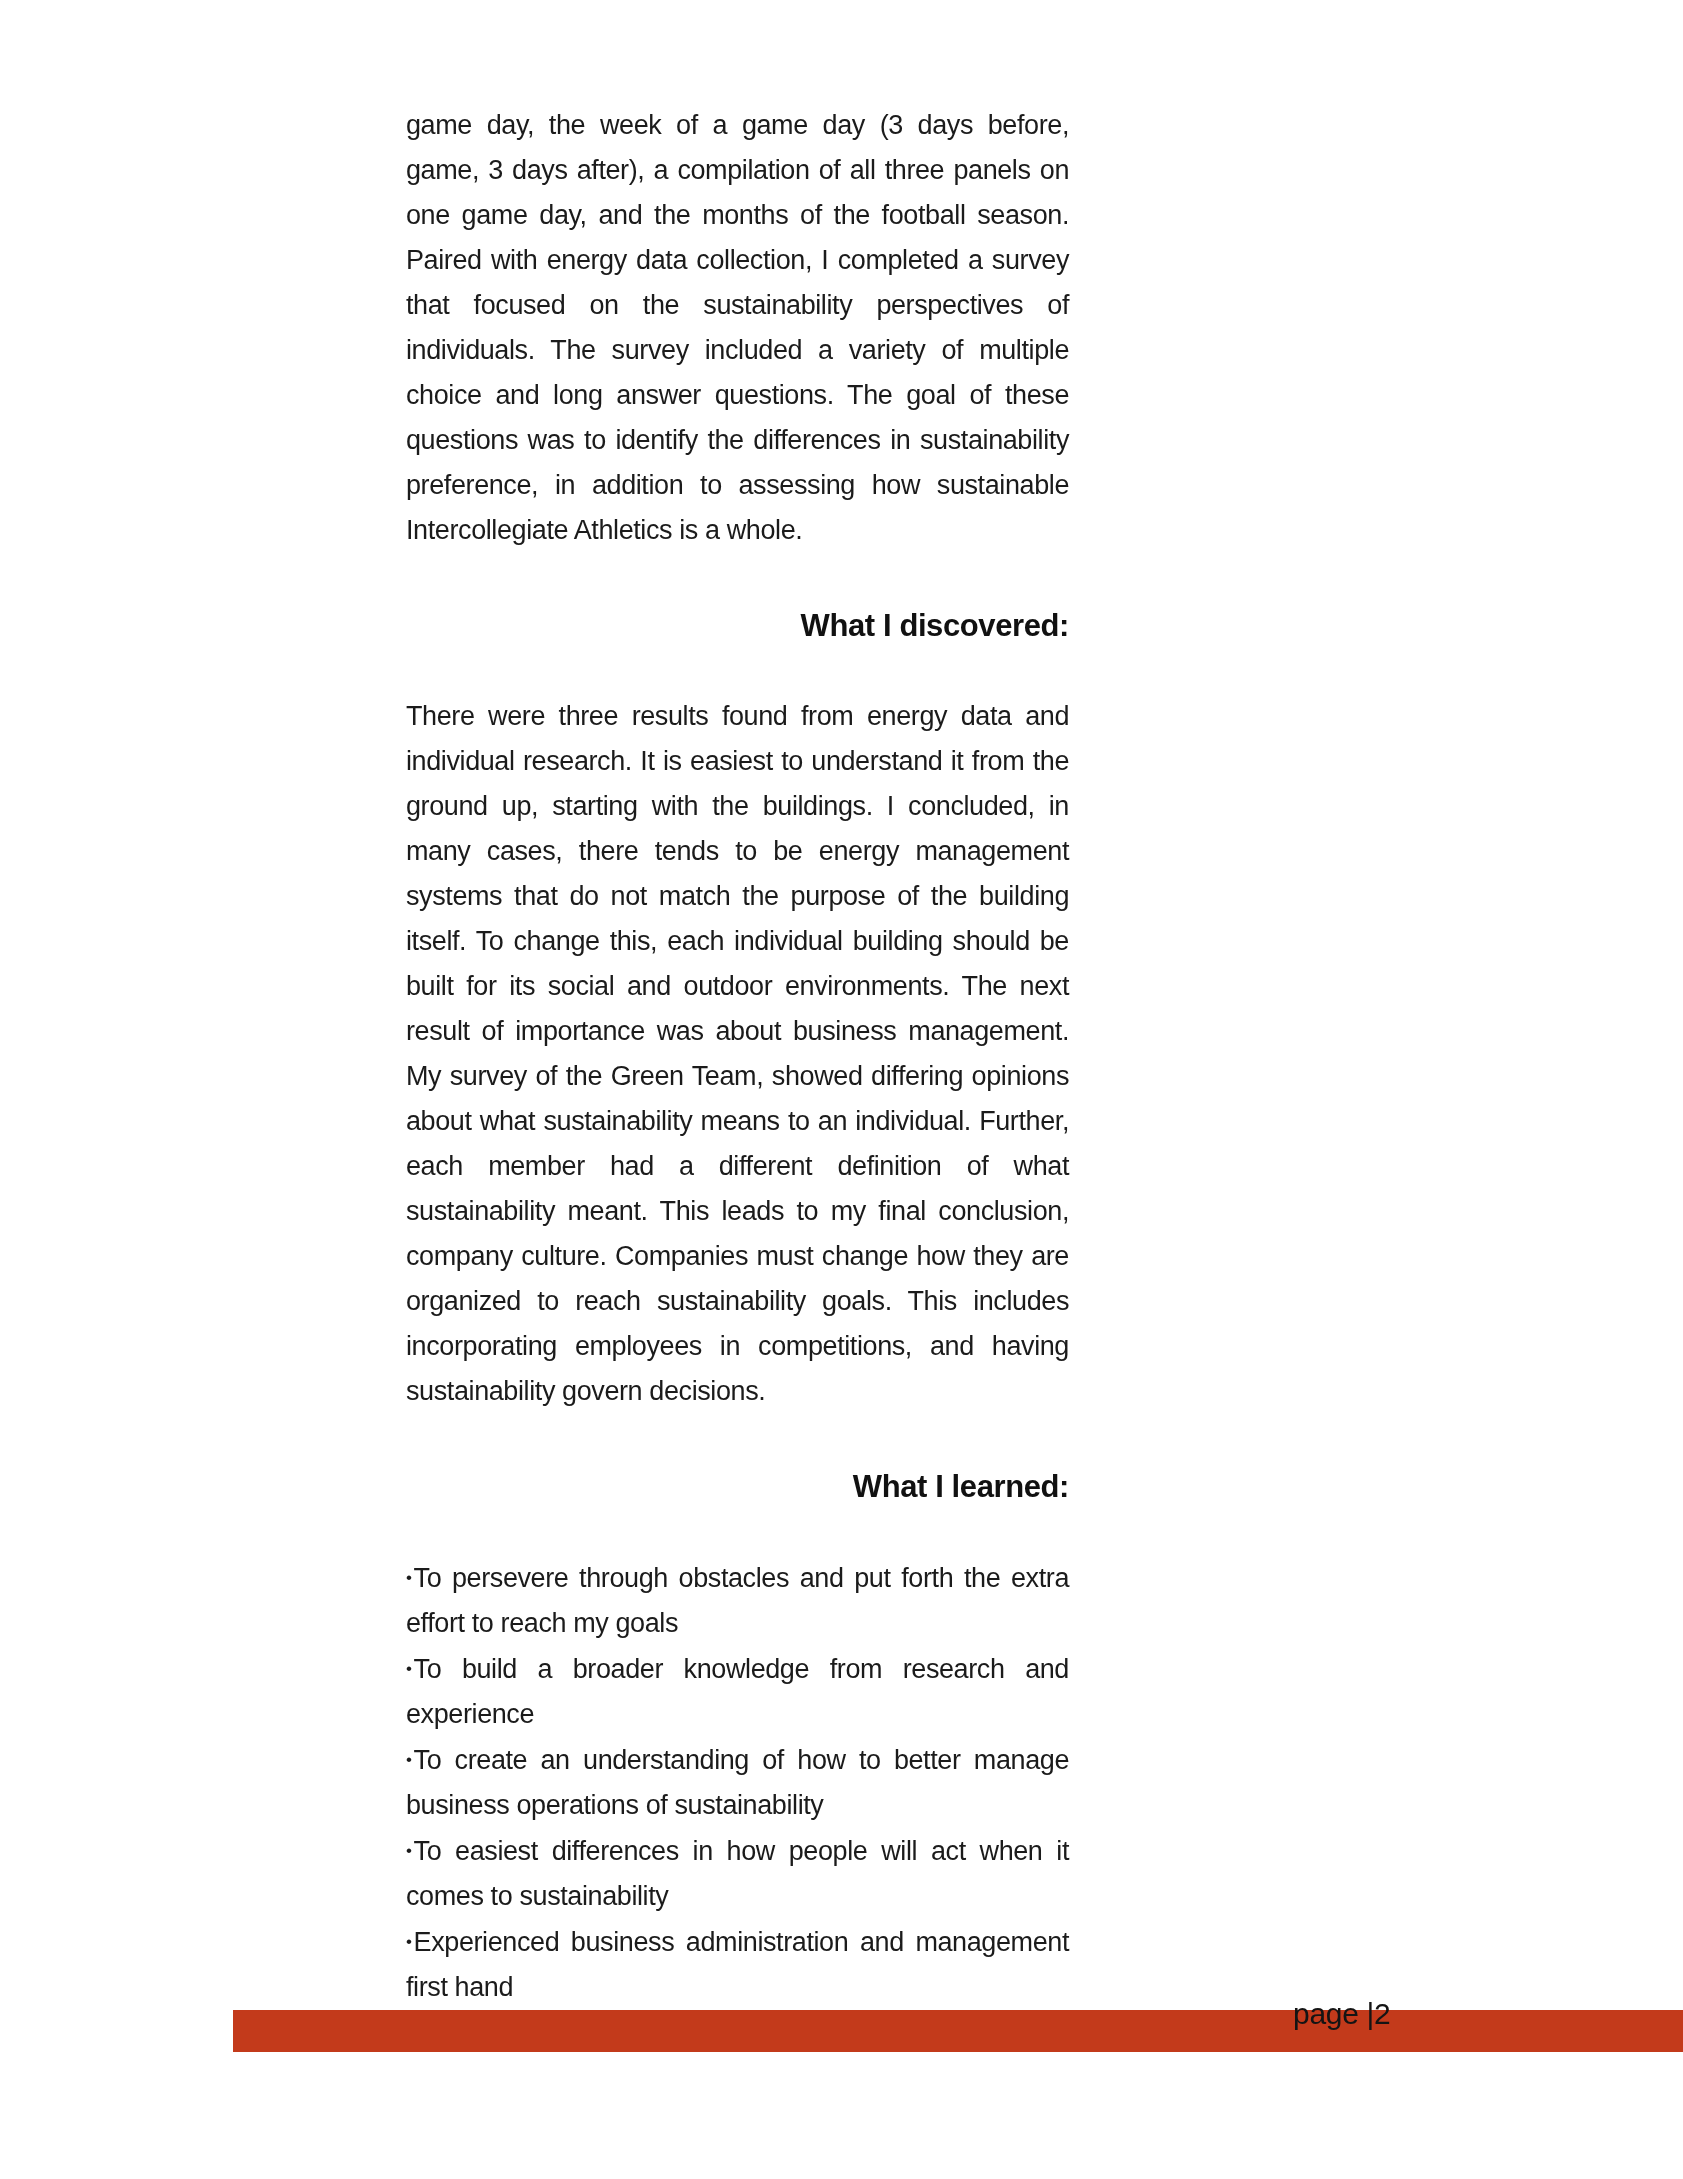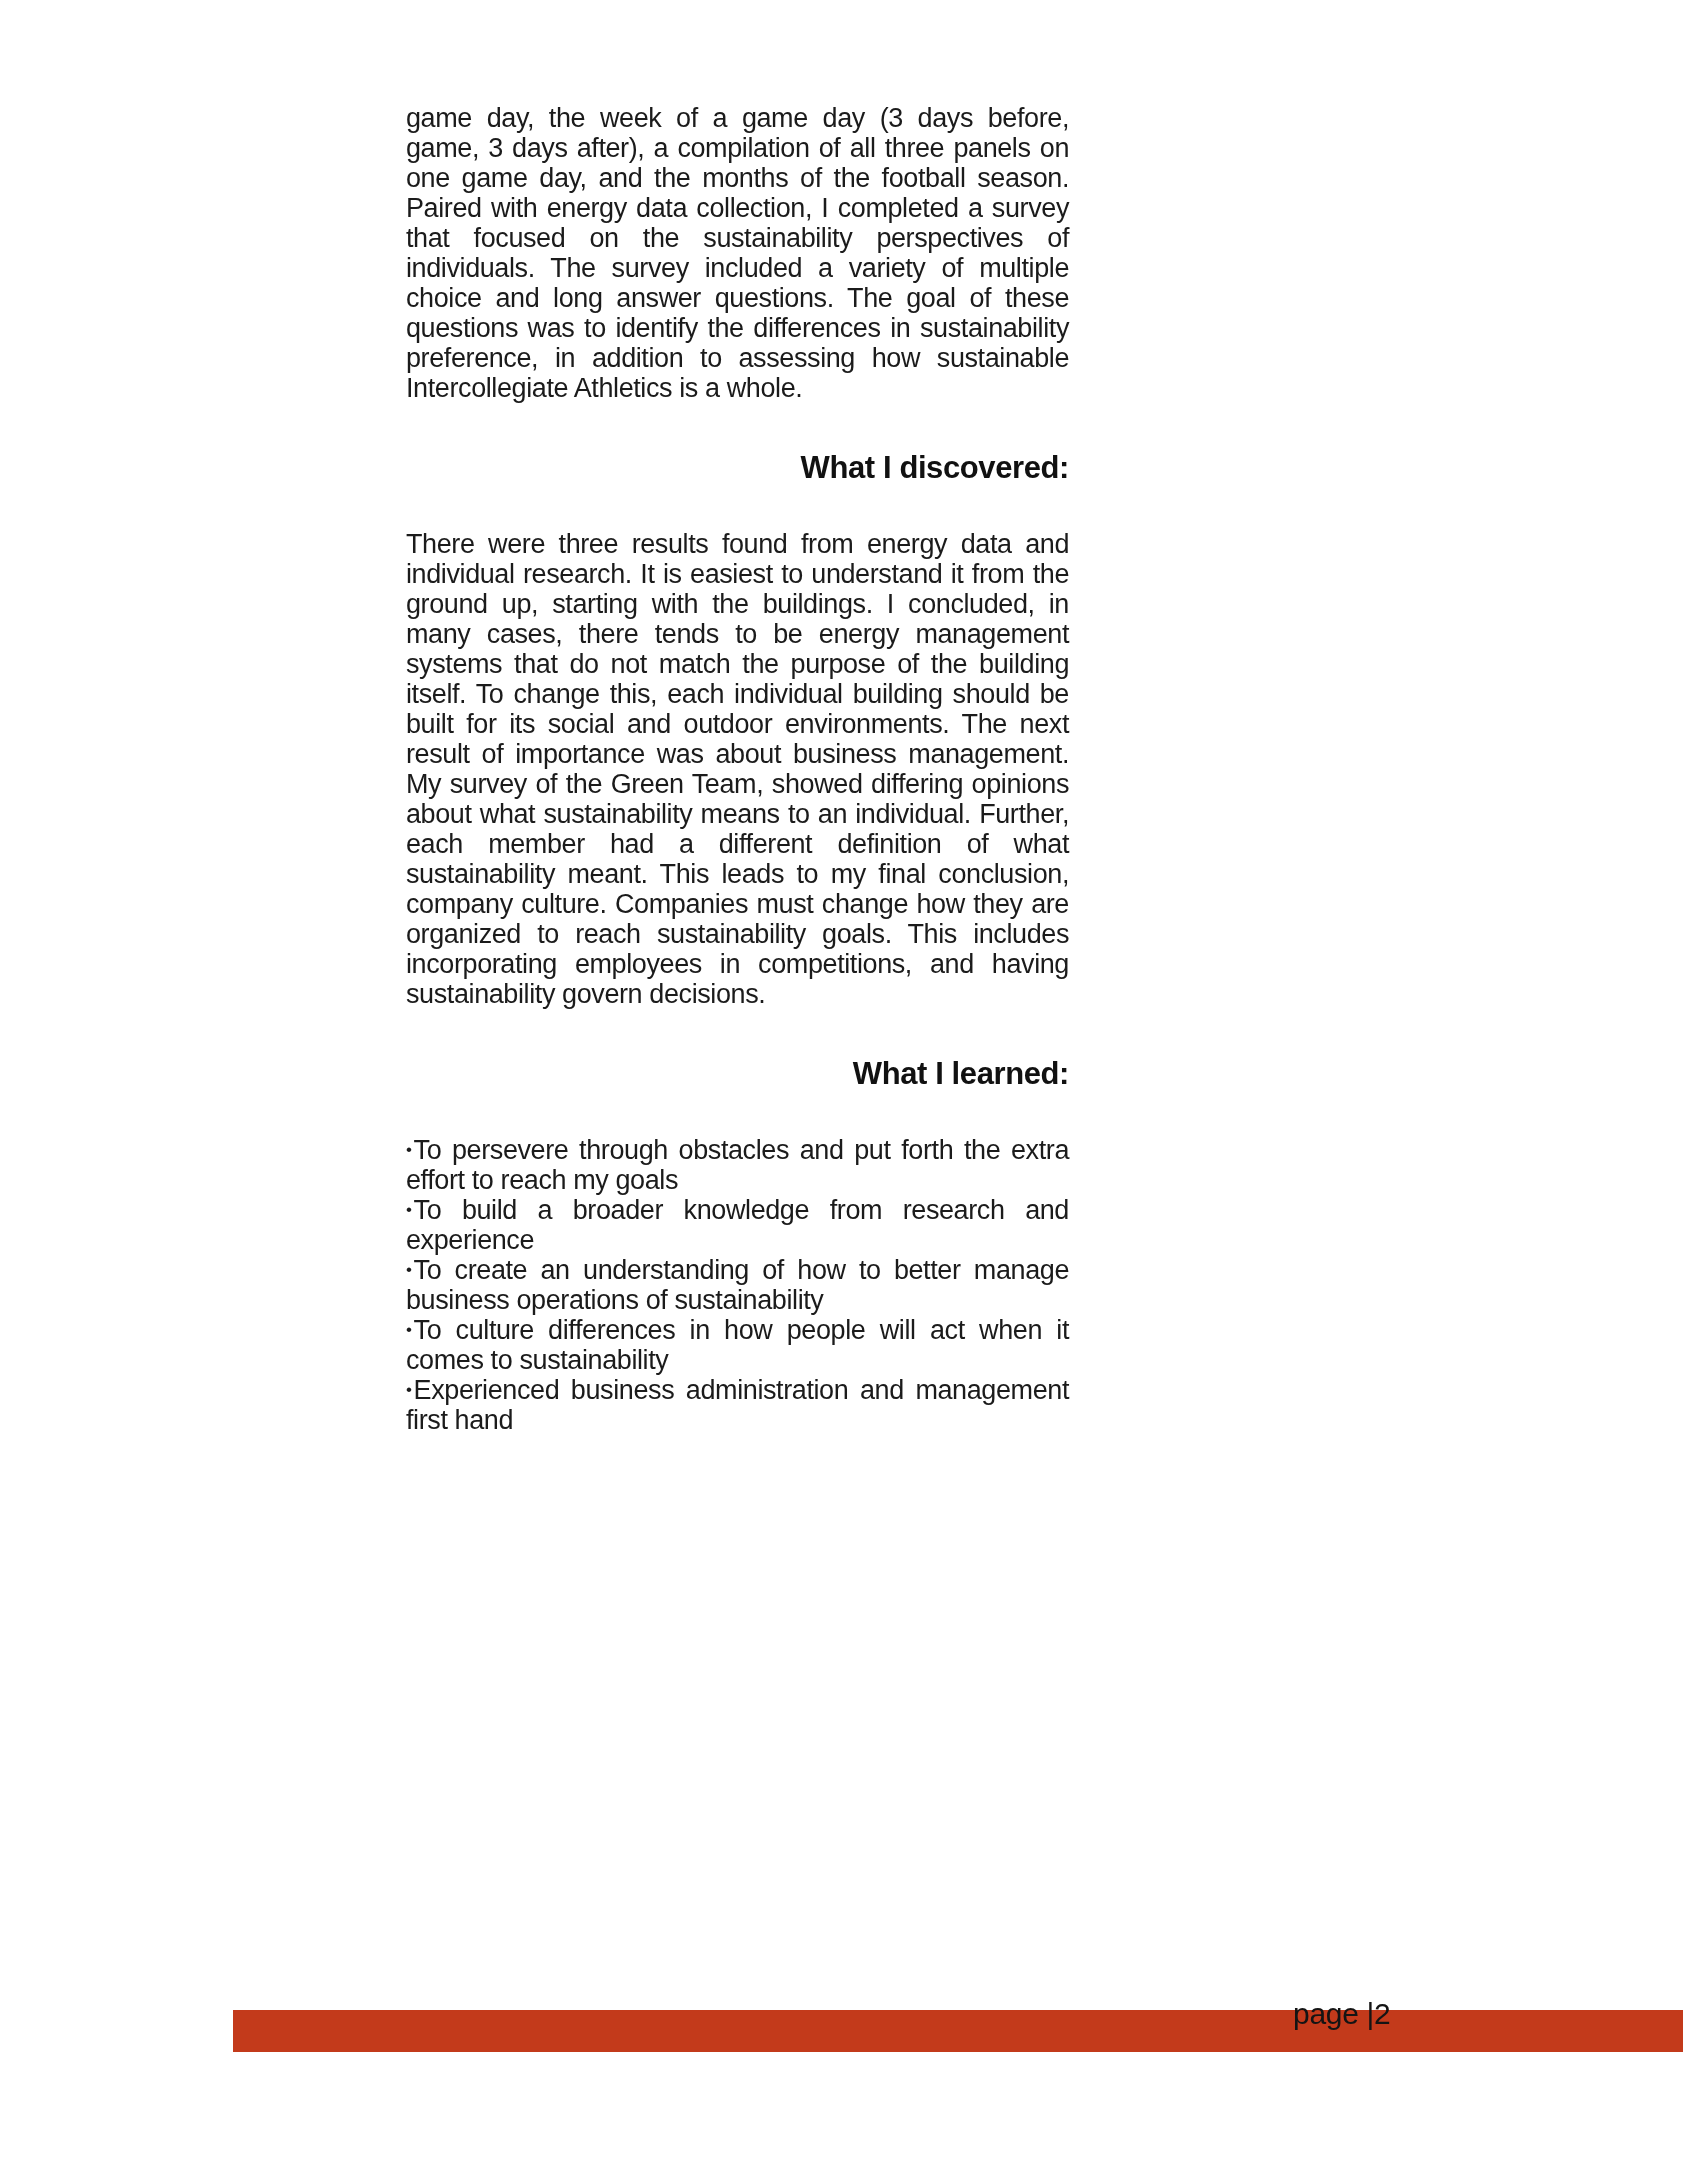--- a/index.html
+++ b/index.html
@@ -11,21 +11,21 @@
     overflow: hidden;
     font-family: "Liberation Sans", sans-serif;
     color: #1b1b1b;
   }
   .text-column {
     position: absolute;
     left: 406px;
     top: 103px;
     width: 663px;
     font-size: 27px;
-    line-height: 30px;
+    line-height: 45px;
     letter-spacing: -0.4px;
     text-align: justify;
     text-justify: inter-word;
   }
   .para { margin: 0; }
   .section-heading {
     margin: 50px 0 46px 0;
     font-size: 31px;
     font-weight: bold;
     letter-spacing: -0.4px;
@@ -69,21 +69,21 @@
     <h2 class="section-heading">What I discovered:</h2>
 
     <p class="para">There were three results found from energy data and individual research. It is easiest to understand it from the ground up, starting with the buildings. I concluded, in many cases, there tends to be energy management systems that do not match the purpose of the building itself. To change this, each individual building should be built for its social and outdoor environments. The next result of importance was about business management. My survey of the Green Team, showed differing opinions about what sustainability means to an individual. Further, each member had a different definition of what sustainability meant. This leads to my final conclusion, company culture. Companies must change how they are organized to reach sustainability goals. This includes incorporating employees in competitions, and having sustainability govern decisions.</p>
 
     <h2 class="section-heading">What I learned:</h2>
 
     <div class="bullet-list">
       <div class="bullet-item"><span class="bullet-dot">•</span><span>To persevere through obstacles and put forth the extra effort to reach my goals</span></div>
       <div class="bullet-item"><span class="bullet-dot">•</span><span>To build a broader knowledge from research and experience</span></div>
       <div class="bullet-item"><span class="bullet-dot">•</span><span>To create an understanding of how to better manage business operations of sustainability</span></div>
-      <div class="bullet-item"><span class="bullet-dot">•</span><span>To culture differences in how people will act when it comes to sustainability</span></div>
+      <div class="bullet-item"><span class="bullet-dot">•</span><span>To easiest differences in how people will act when it comes to sustainability</span></div>
       <div class="bullet-item"><span class="bullet-dot">•</span><span>Experienced business administration and management first hand</span></div>
     </div>
 
   </div>
 
   <div class="accent-bar" style="background: rgb(195, 58, 27);"></div>
 
   <div class="footer-page-number">page |2</div>
 
 </div>

